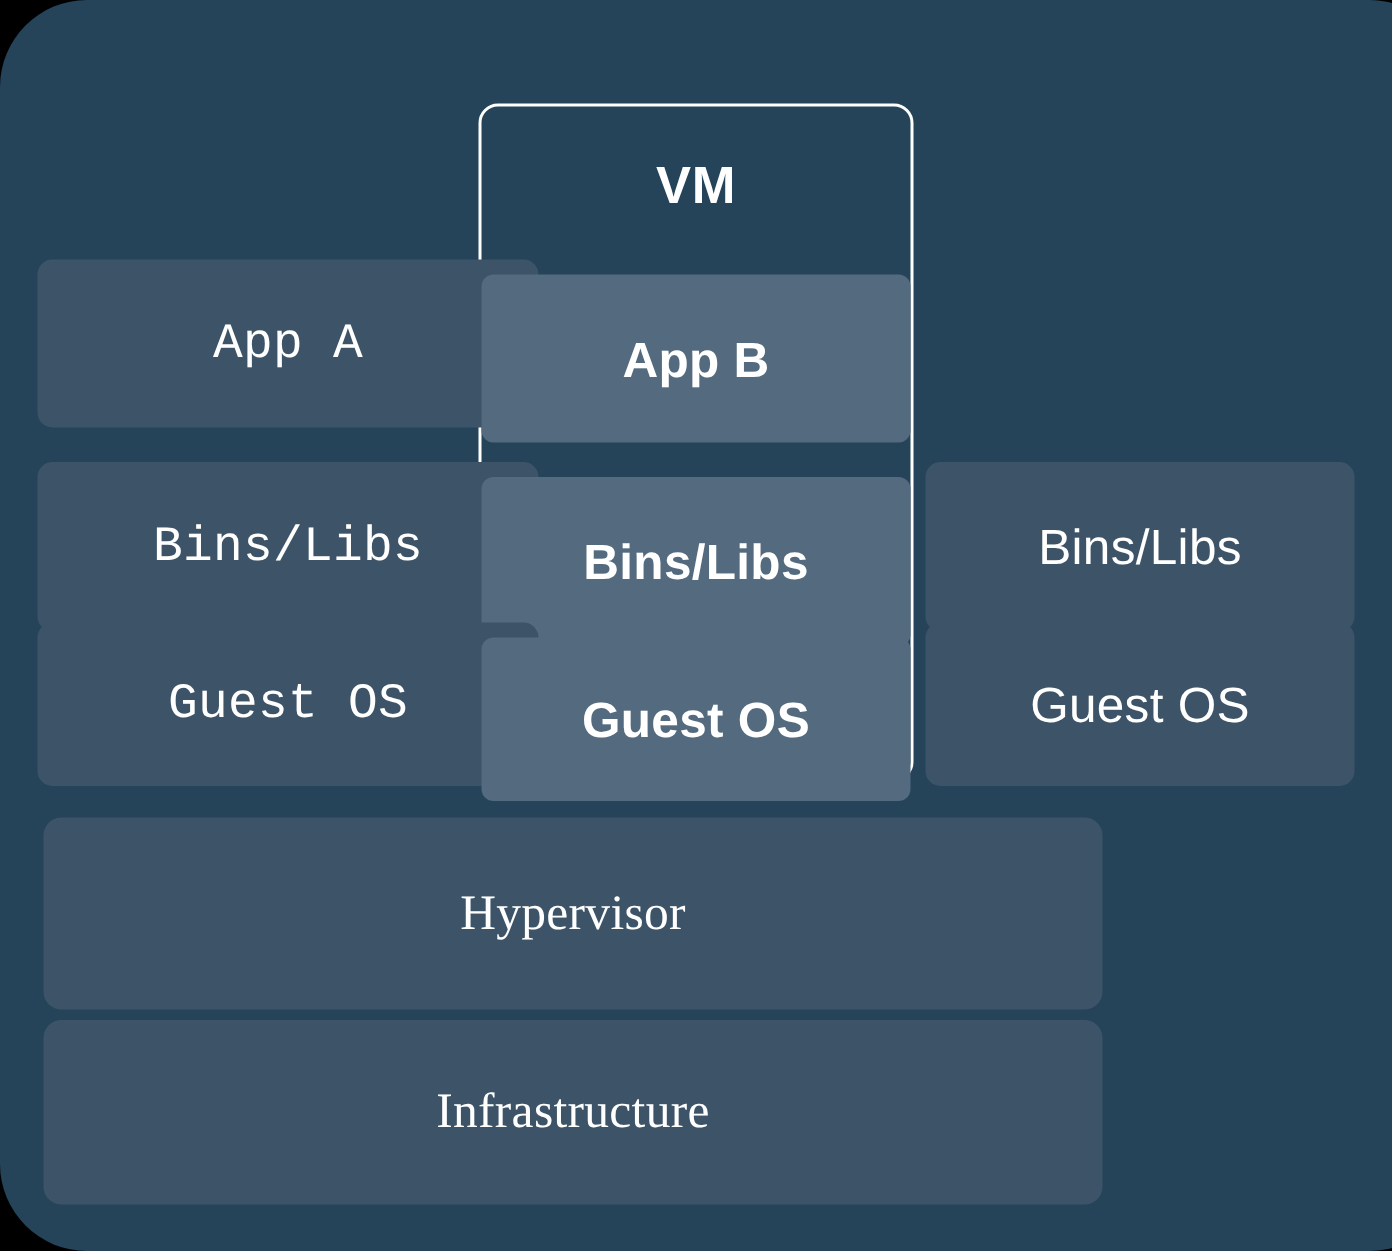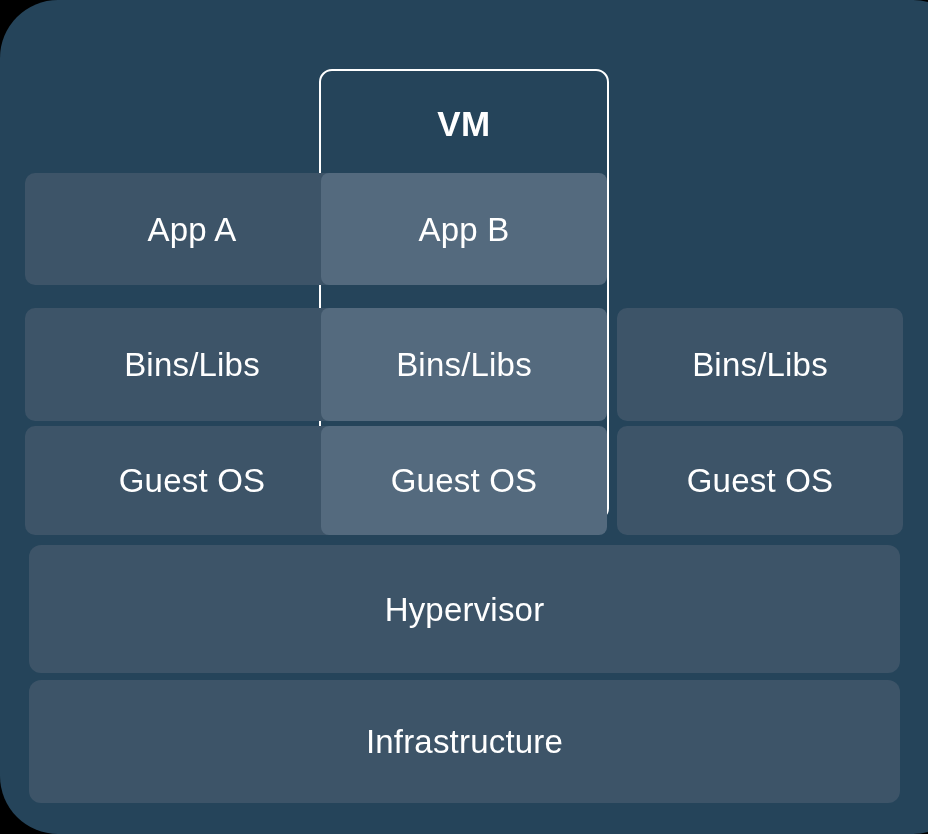--- a/index.html
+++ b/index.html
@@ -48,36 +48,37 @@
     font-size: 33px;
     font-weight: 400;
     letter-spacing: 0.2px;
     line-height: 1;
     user-select: none;
   }
 
   
   .box.vm-cell {
     background: #546a7e;
-    font-weight: 400;
+    font-weight: 700;
     border-radius: 8px;
+    margin-top: 10px;
   }
 
   
-  .col-left   { left: 25px;  width: 334px; }
+  .col-left   { left: 25px;  width: 334px; font-family: Liberation Mono, monospace; }
   .col-mid    { left: 321px; width: 286px; }
   .col-right  { left: 617px; width: 286px; }
 
   
   .row-app    { top: 173px; height: 112px; }
   .row-bins   { top: 308px; height: 113px; }
-  .row-guest  { top: 426px; height: 109px; }
+  .row-guest  { top: 415px; height: 109px; }
 
   
-  .row-wide   { left: 29px; width: 871px; border-radius: 12px; }
+  .row-wide   { left: 29px; width: 706px; border-radius: 12px; font-family: Liberation Serif, serif; }
   .row-hyp    { top: 545px; height: 128px; }
   .row-infra  { top: 680px; height: 123px; }
 
   
   #vm-frame {
     position: absolute;
     left: 319px;
     top: 69px;
     width: 290px;
     height: 452px;

